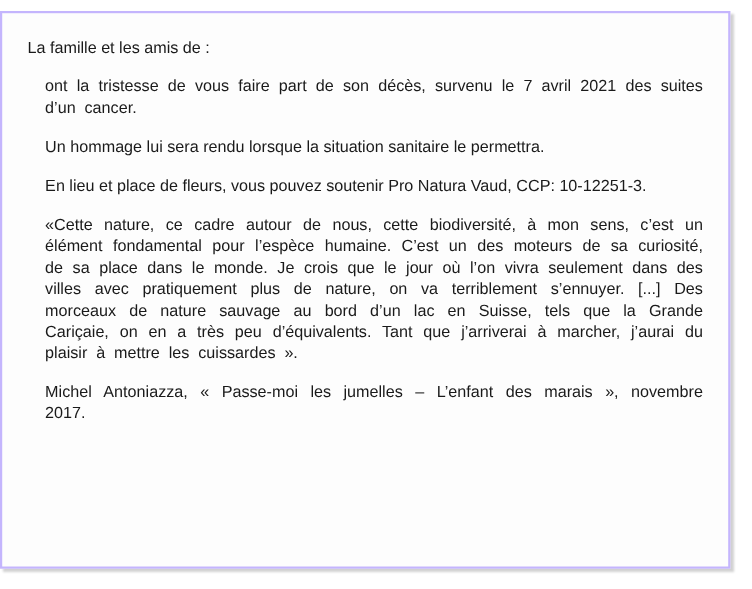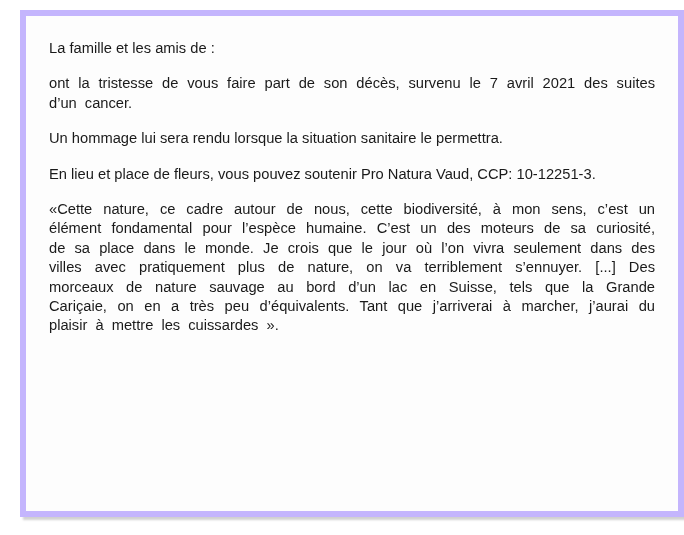--- a/index.html
+++ b/index.html
@@ -15,34 +15,34 @@
   .page {
     position: relative;
     width: 684px;
     height: 535px;
     font-family: "Liberation Sans", "DejaVu Sans", sans-serif;
     color: #1a1a1a;
   }
 
   .card {
     position: absolute;
-    left: 20px;
+    left: 0;
     top: 10px;
     width: 664px;
     height: 507px;
     background: #fdfdfd;
-    border: 6px solid #c4b5fd;
+    border: 2px solid #c4b5fd;
     box-shadow: 3px 3px 2px rgba(0, 0, 0, 0.18);
     padding: 23px;
     font-size: 14.7px;
     line-height: 19.4px;
   }
 
   .card p {
-    margin: 16px 0 0 0;
+    margin: 16px 0 0 16px;
   }
 
   .intro {
     margin: 0 !important;
     text-align: left;
   }
 
   .header-block {
     margin-top: 11px;
     text-align: center;
@@ -75,15 +75,16 @@
 
     <p class="j">ont la tristesse de vous faire part de son décès, survenu le 7 avril 2021 des suites d’un cancer.</p>
 
 
     <p class="single">Un hommage lui sera rendu lorsque la situation sanitaire le permettra.</p>
 
     <p class="single">En lieu et place de fleurs, vous pouvez soutenir Pro Natura Vaud, CCP: 10-12251-3.</p>
 
     <p class="j">«Cette nature, ce cadre autour de nous, cette biodiversité, à mon sens, c’est un élément fondamental pour l’espèce humaine. C’est un des moteurs de sa curiosité, de sa place dans le monde. Je crois que le jour où l’on vivra seulement dans des villes avec pratiquement plus de nature, on va terriblement s’ennuyer. [...] Des morceaux de nature sauvage au bord d’un lac en Suisse, tels que la Grande Cariçaie, on en a très peu d’équivalents. Tant que j’arriverai à marcher, j’aurai du plaisir à mettre les cuissardes ».</p>
 
+    <p class="j">Michel Antoniazza, « Passe-moi les jumelles – L’enfant des marais », novembre 2017.</p>
 
   </div>
 </div>
 
 </body></html>

